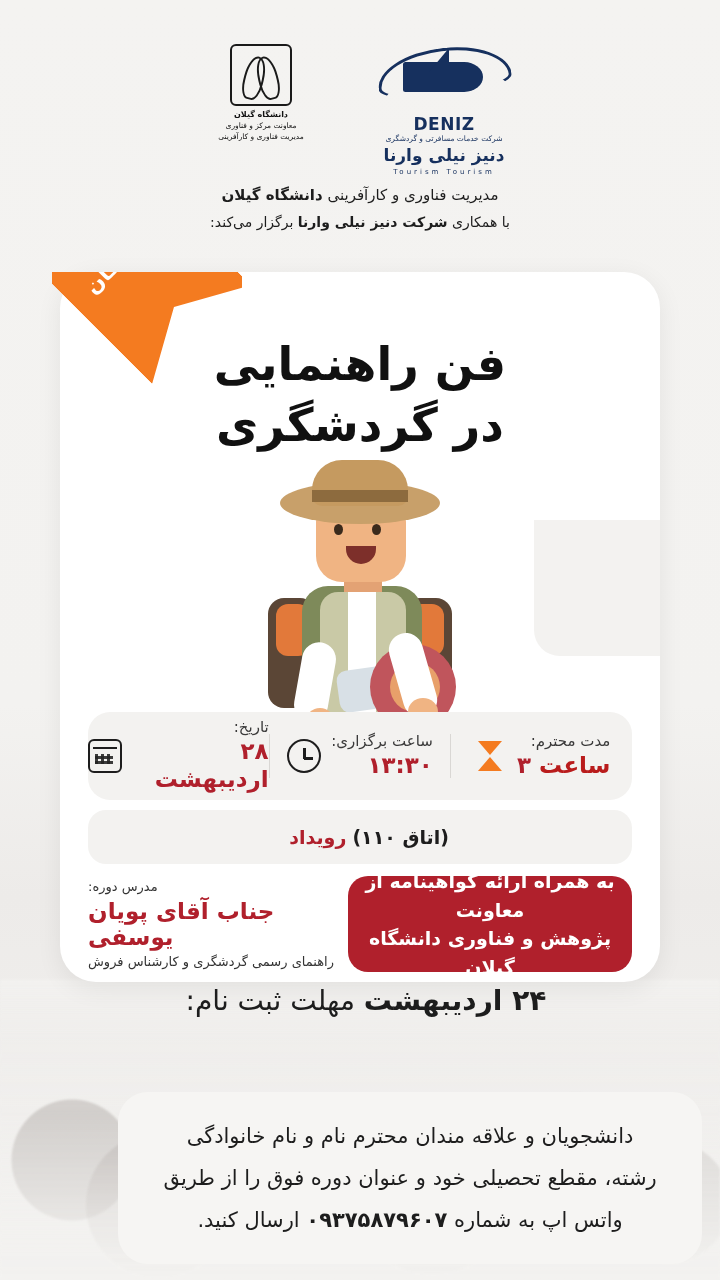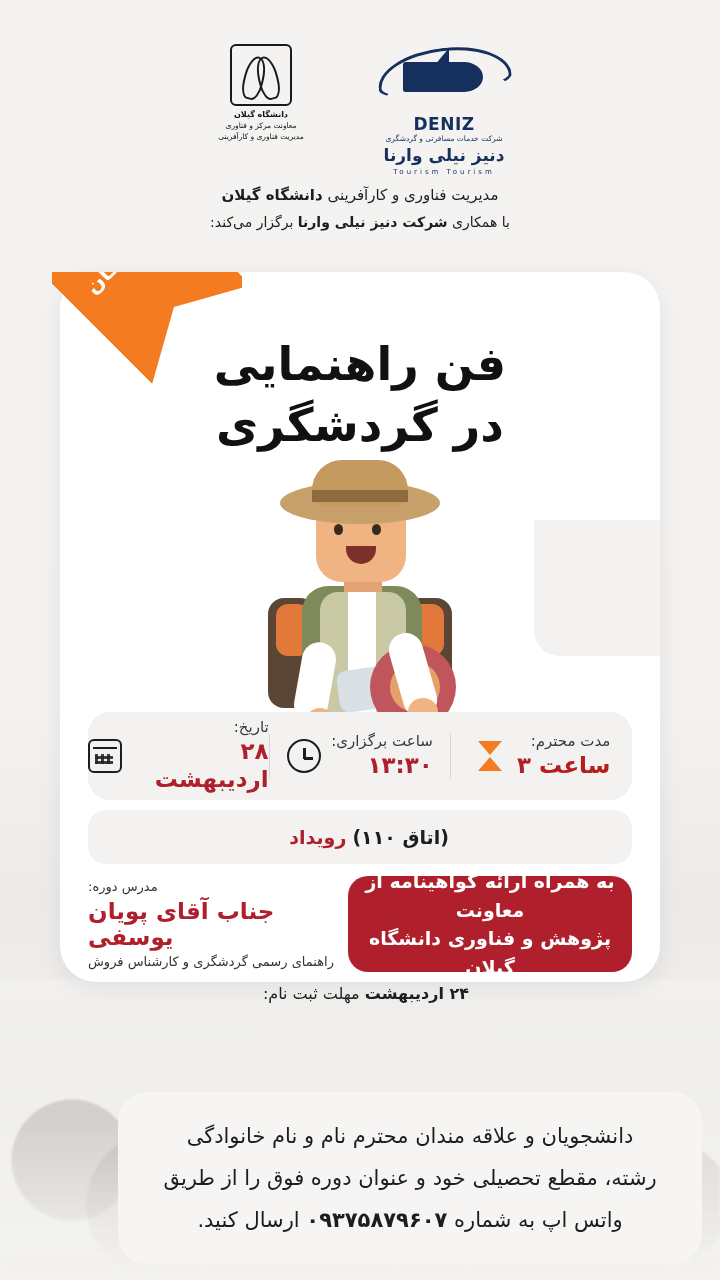--- a/index.html
+++ b/index.html
@@ -203,21 +203,21 @@
     position:absolute; left: 28px; top: 604px; width: 268px; height: 96px;
     display:flex; flex-direction:column; align-items:flex-start; justify-content:center;
     padding-right: 10px; text-align:left; direction: rtl;
   }
   .teacher-box .t-lbl { font-size: 13px; color:#333; align-self:flex-end; }
   .teacher-box .t-name { font-size: 23px; font-weight:bold; color:#b0202c; align-self:flex-end; margin-top:4px;}
   .teacher-box .t-role { font-size: 13px; color:#333; align-self:flex-end; margin-top:4px;}
 
   .deadline {
     position:absolute; left:12px; right:0; top: 712px;
-    text-align:center; font-size: 16px; color:#1d1d1d;
+    text-align:center; font-size: 28px; color:#1d1d1d;
   }
   .deadline b { font-weight:bold; }
 
   
   .footer {
     position:absolute; left: 118px; right: 18px; bottom: 16px; height: 172px;
     background:#f6f5f3; border-radius: 30px;
     display:flex; align-items:center; justify-content:center;
     padding: 0 34px;
   }

